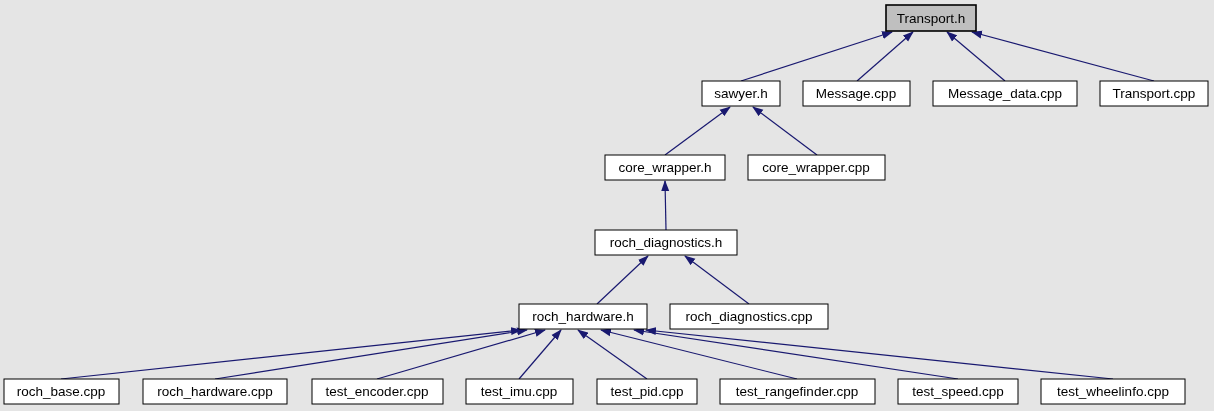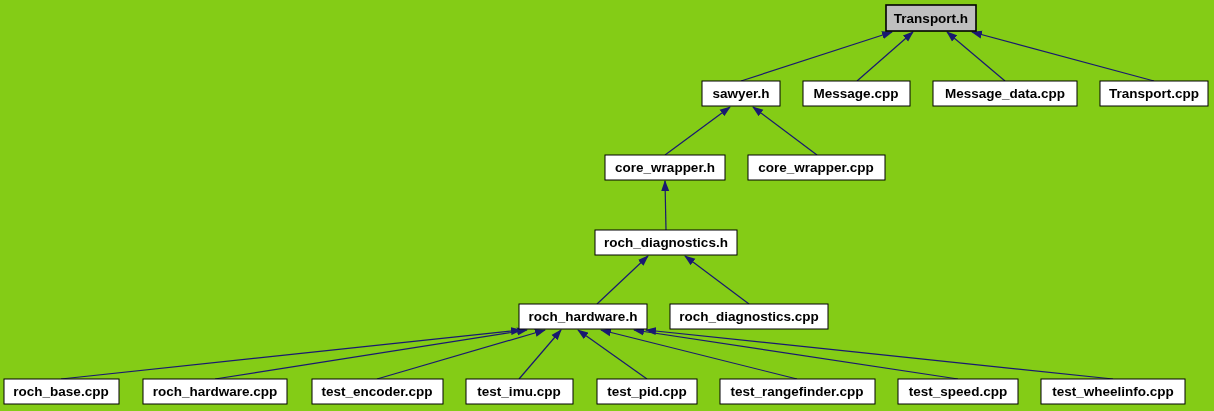--- a/index.html
+++ b/index.html
@@ -4,23 +4,22 @@
 <style>
   html, body {
     margin: 0;
     padding: 0;
     background: #ffffff;
   }
   #stage {
     position: relative;
     width: 1214px;
     height: 411px;
-    background: #84cc16;
+    background: #e5e5e5;
     overflow: hidden;
-    font-weight: bold;
   }
   svg {
     font-family: "Liberation Sans", sans-serif;
     display: block;
   }
   .edge {
     stroke: #191970;
     stroke-width: 1.2;
     fill: none;
   }

